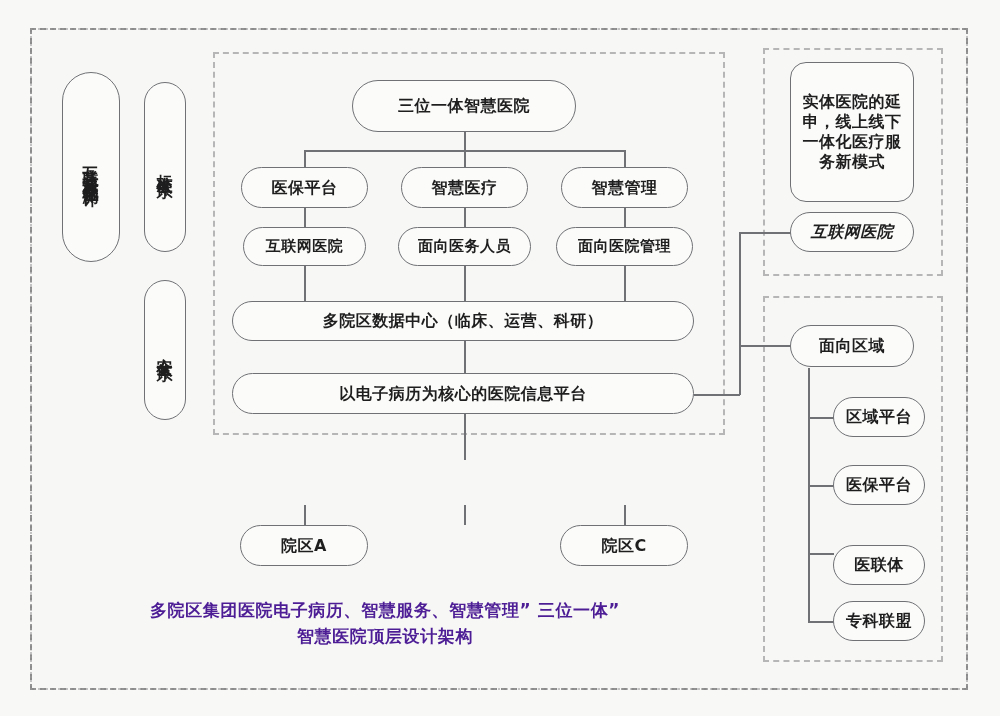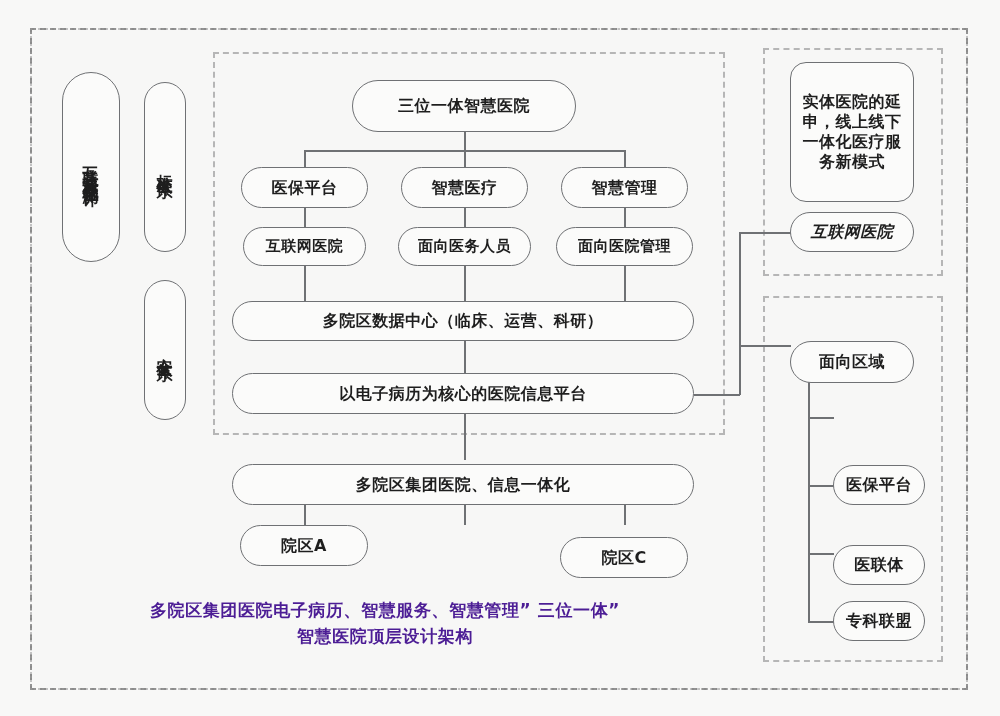--- a/index.html
+++ b/index.html
@@ -134,31 +134,31 @@
   <div class="node n-16" style="left:561px;top:167px;width:127px;height:41px;">智慧管理</div>
 
   <div class="node n-15" style="left:243px;top:227px;width:123px;height:39px;">互联网医院</div>
   <div class="node n-15" style="left:398px;top:227px;width:133px;height:39px;">面向医务人员</div>
   <div class="node n-15" style="left:556px;top:227px;width:137px;height:39px;">面向医院管理</div>
 
   <div class="node n-16" style="left:232px;top:301px;width:462px;height:40px;">多院区数据中心（临床、运营、科研）</div>
 
   <div class="node n-16" style="left:232px;top:373px;width:462px;height:41px;">以电子病历为核心的医院信息平台</div>
 
-  <div class="node n-16" style="left:232px;top:464px;width:462px;height:41px;">多院区集团医院、信息一体化</div>
 
   <div class="node n-16" style="left:240px;top:525px;width:128px;height:41px;">院区A</div>
-  <div class="node n-16" style="left:560px;top:525px;width:128px;height:41px;margin-top:12px;">院区C</div>
+  <div class="node n-16" style="left:560px;top:525px;width:128px;height:41px;">院区C</div>
 
   <div class="node soft n-16" style="left:790px;top:62px;width:124px;height:140px;padding:6px 8px;">实体医院的延申，线上线下一体化医疗服务新模式</div>
 
   <div class="node n-16" style="left:790px;top:212px;width:124px;height:40px;font-style:italic;">互联网医院</div>
 
-  <div class="node n-16" style="left:790px;top:325px;width:124px;height:42px;margin-top:16px;">面向区域</div>
+  <div class="node n-16" style="left:790px;top:325px;width:124px;height:42px;">面向区域</div>
 
+  <div class="node n-16" style="left:833px;top:397px;width:92px;height:40px;">区域平台</div>
   <div class="node n-16" style="left:833px;top:465px;width:92px;height:40px;">医保平台</div>
   <div class="node n-16" style="left:833px;top:533px;width:92px;height:40px;margin-top:12px;">医联体</div>
   <div class="node n-16" style="left:833px;top:601px;width:92px;height:40px;">专科联盟</div>
 
   <div class="caption">
     <div>多院区集团医院电子病历、智慧服务、智慧管理” 三位一体”</div>
     <div>智慧医院顶层设计架构</div>
   </div>
 
 </div>

